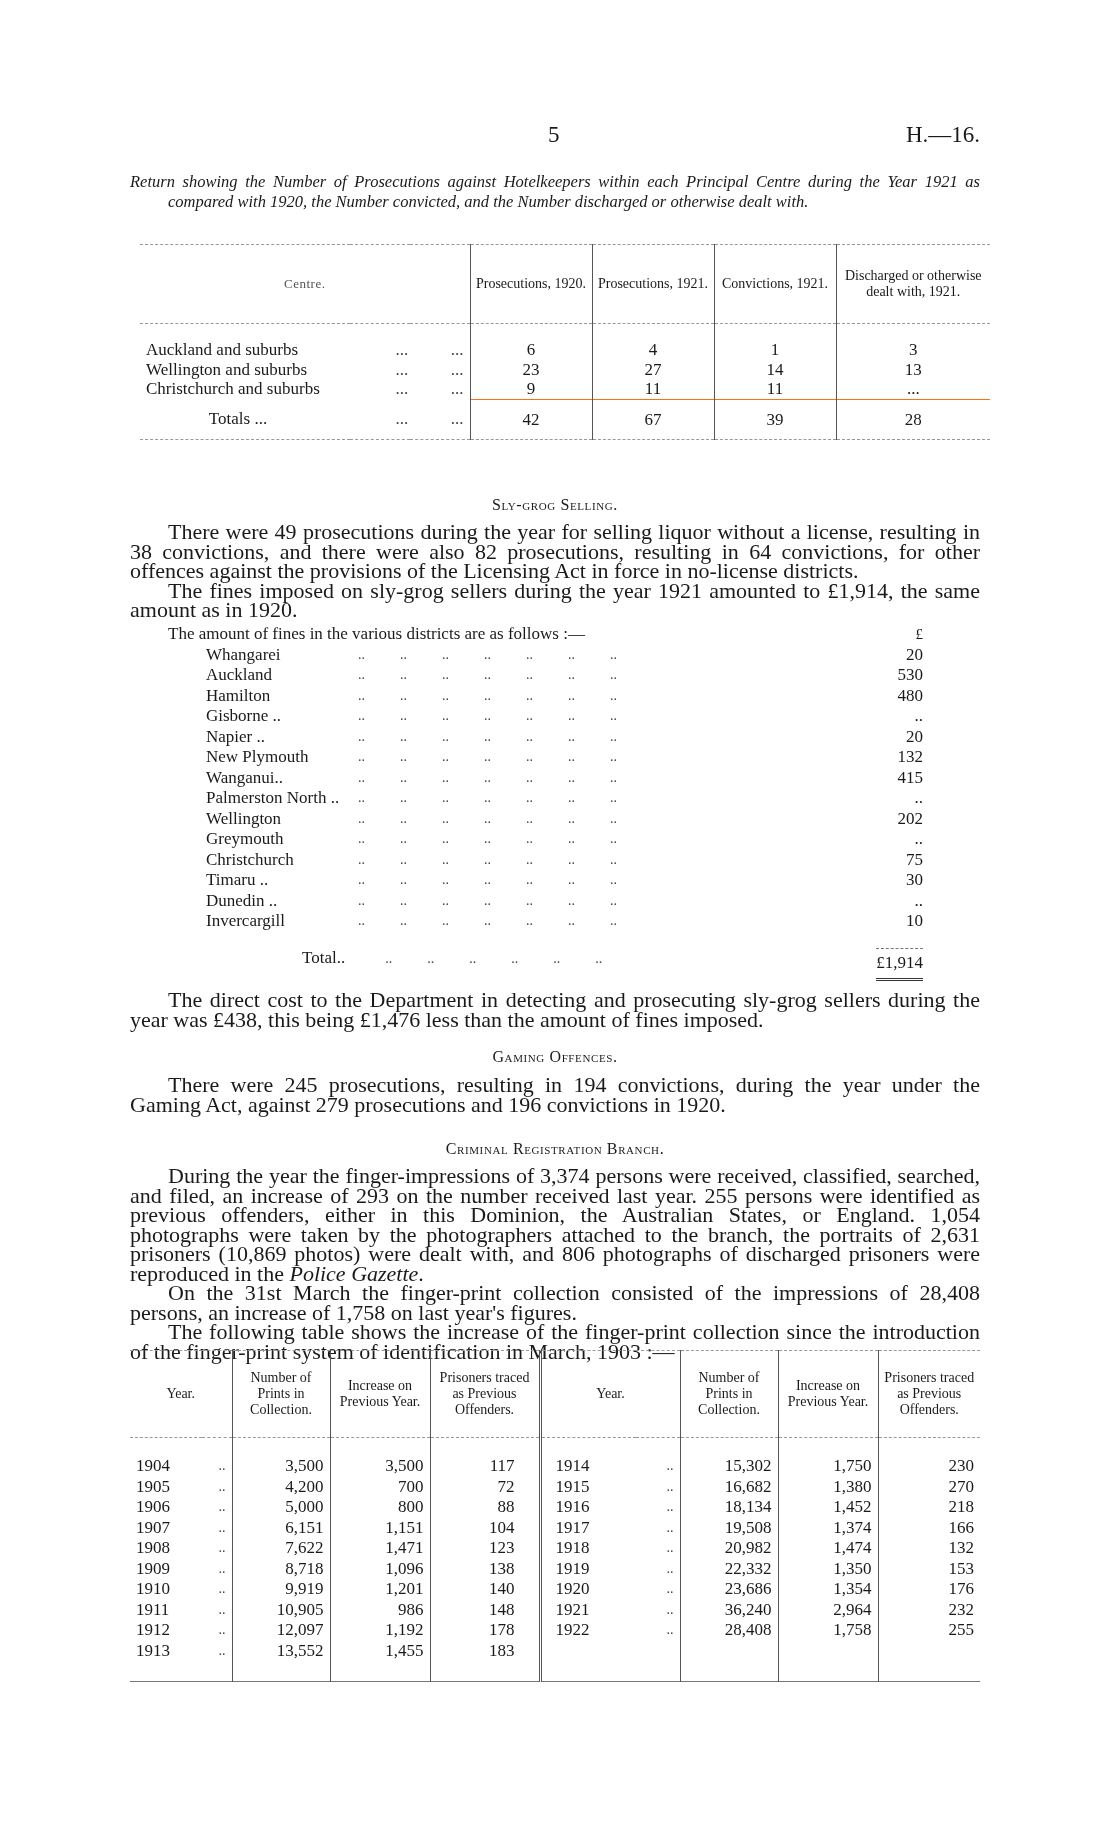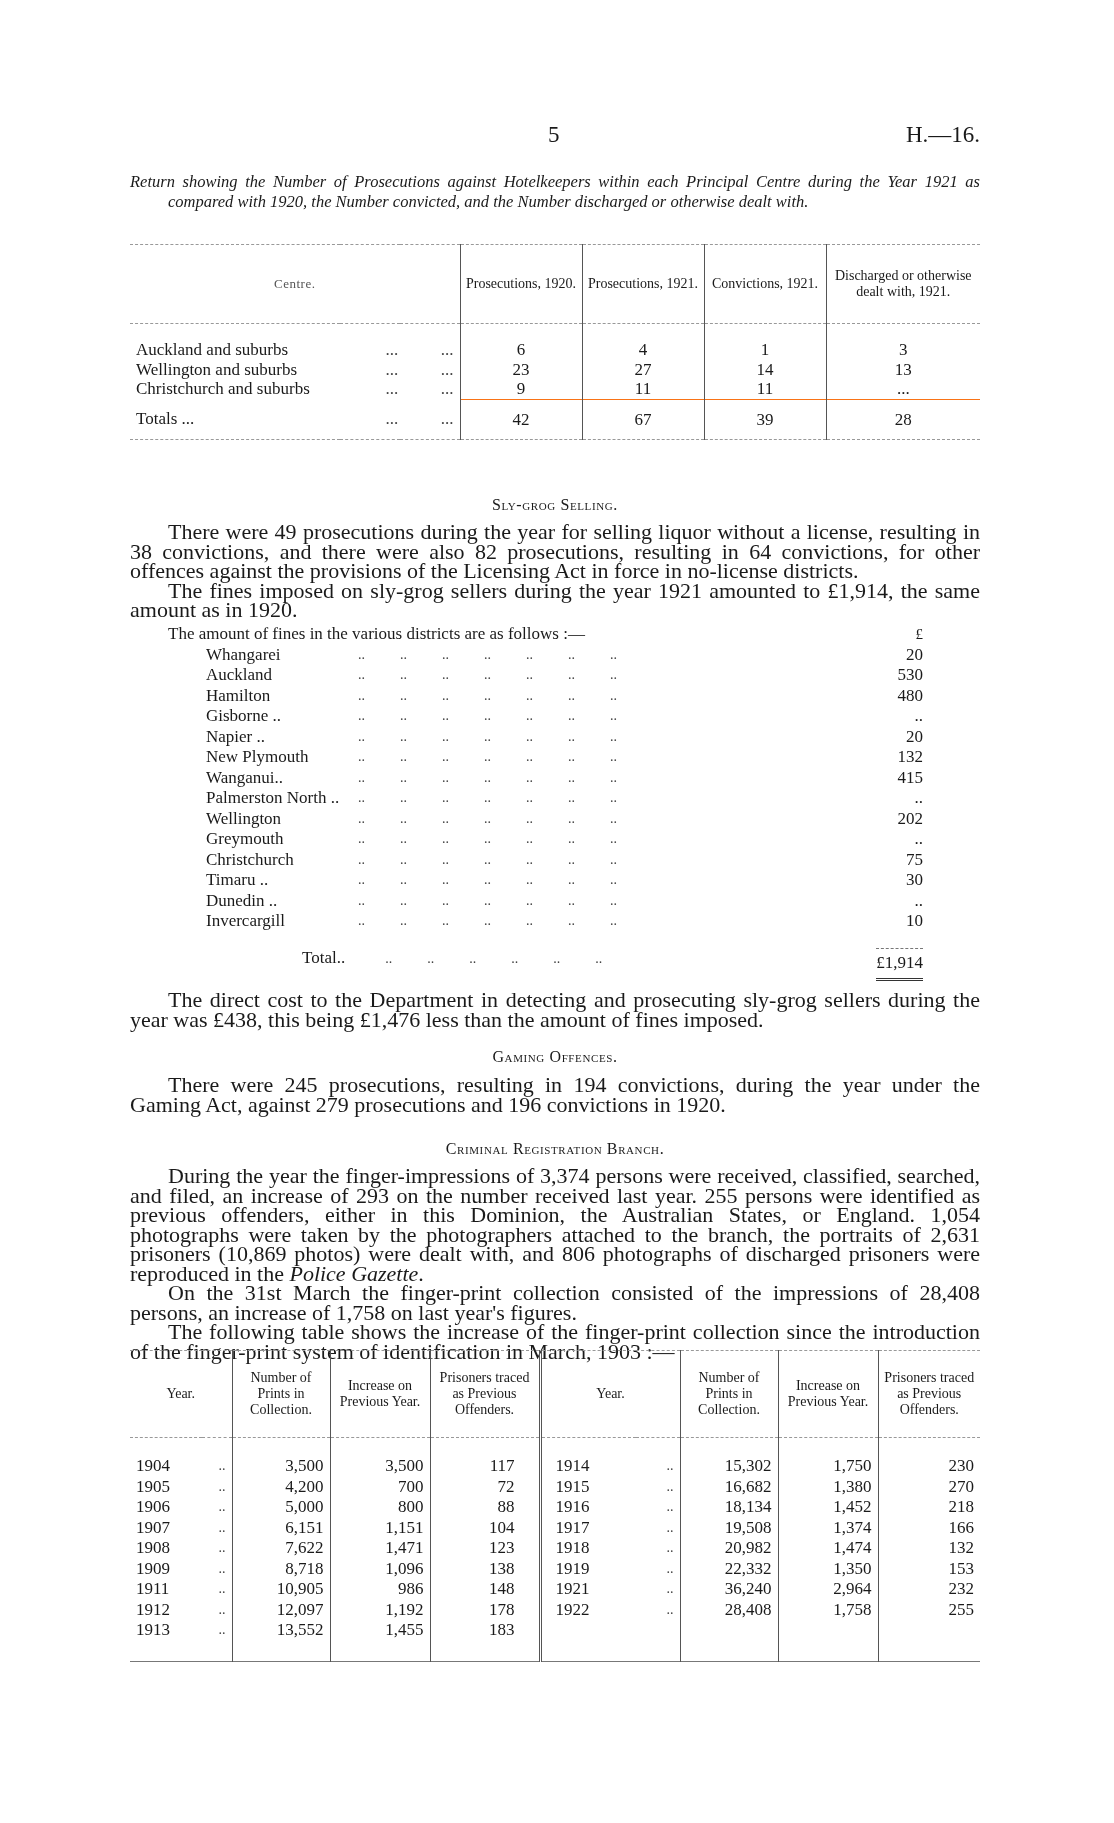--- a/index.html
+++ b/index.html
@@ -6,21 +6,21 @@
   body { width:1114px; height:1823px; position:relative; overflow:hidden;
          font-family:"Liberation Serif","DejaVu Serif",serif; color:#1a1a1a; }
   .page { position:absolute; left:130px; top:0; width:850px; }
   .hdr { position:absolute; top:122px; left:0; width:850px; height:30px; font-size:23px; }
   .hdr .pno { position:absolute; left:418px; }
   .hdr .ref { position:absolute; right:0; }
   .title { position:absolute; top:172px; left:0; width:850px; font-style:italic; font-size:16.5px;
            line-height:20px; text-align:justify; padding-left:0; }
   .title .t { display:block; text-indent:-38px; padding-left:38px; }
   table { border-collapse:collapse; }
-  .t1 { position:absolute; top:244px; left:0; width:850px; font-size:17px; }
+  .t1 { position:absolute; top:244px; left:10px; width:850px; font-size:17px; }
   .t1 th { font-weight:normal; font-size:14px; line-height:16px; border-left:1px solid #555; padding:0 4px; height:78px; vertical-align:middle; }
   .t1 th.centre { border-left:none; font-size:13px; color:#555; letter-spacing:.5px; }
   .t1 thead tr { border-top:1px dashed #999; border-bottom:1px dashed #999; }
   .t1 td { line-height:19.5px; padding:0 6px; }
   .t1 td.num { border-left:1px solid #555; text-align:center; }
   .t1 tr.first td { padding-top:16px; }
   .t1 .dots { color:#444; }
   .t1 tr.tot td { padding-top:10px; padding-bottom:10px; }
   .t1 tr.tot td.num { border-top:1px solid #f97316; }
   .t1 tr.pre-tot td { padding-bottom:8px; }
@@ -104,21 +104,21 @@
         </tr>
         <tr>
           <td>Christchurch and suburbs</td>
           <td colspan="2" class="dots" style="white-space:pre;text-align:right">...          ...</td>
           <td class="num">9</td>
           <td class="num">11</td>
           <td class="num">11</td>
           <td class="num">...</td>
         </tr>
         <tr class="tot">
-          <td style="text-align:left;padding-right:20px">Totals ...</td>
+          <td style="text-align:center;padding-right:20px">Totals ...</td>
           <td colspan="2" class="dots" style="white-space:pre;text-align:right">...          ...</td>
           <td class="num">42</td>
           <td class="num">67</td>
           <td class="num">39</td>
           <td class="num">28</td>
         </tr>
       </tbody>
   </table>
 
   <div class="sec" style="top:496px">Sly-grog Selling.</div>
@@ -319,20 +319,32 @@
           <td class="bl r">8,718</td>
           <td class="bl r">1,096</td>
           <td class="bl r" style="padding-right:24px">138</td>
           <td class="dbl" style="padding-left:14px">1919</td>
           <td class="dots">..</td>
           <td class="bl r">22,332</td>
           <td class="bl r">1,350</td>
           <td class="bl c">153</td>
         </tr>
         <tr>
+          <td>1910</td>
+          <td class="dots">..</td>
+          <td class="bl r">9,919</td>
+          <td class="bl r">1,201</td>
+          <td class="bl r" style="padding-right:24px">140</td>
+          <td class="dbl" style="padding-left:14px">1920</td>
+          <td class="dots">..</td>
+          <td class="bl r">23,686</td>
+          <td class="bl r">1,354</td>
+          <td class="bl c">176</td>
+        </tr>
+        <tr>
           <td>1911</td>
           <td class="dots">..</td>
           <td class="bl r">10,905</td>
           <td class="bl r">986</td>
           <td class="bl r" style="padding-right:24px">148</td>
           <td class="dbl" style="padding-left:14px">1921</td>
           <td class="dots">..</td>
           <td class="bl r">36,240</td>
           <td class="bl r">2,964</td>
           <td class="bl c">232</td>

